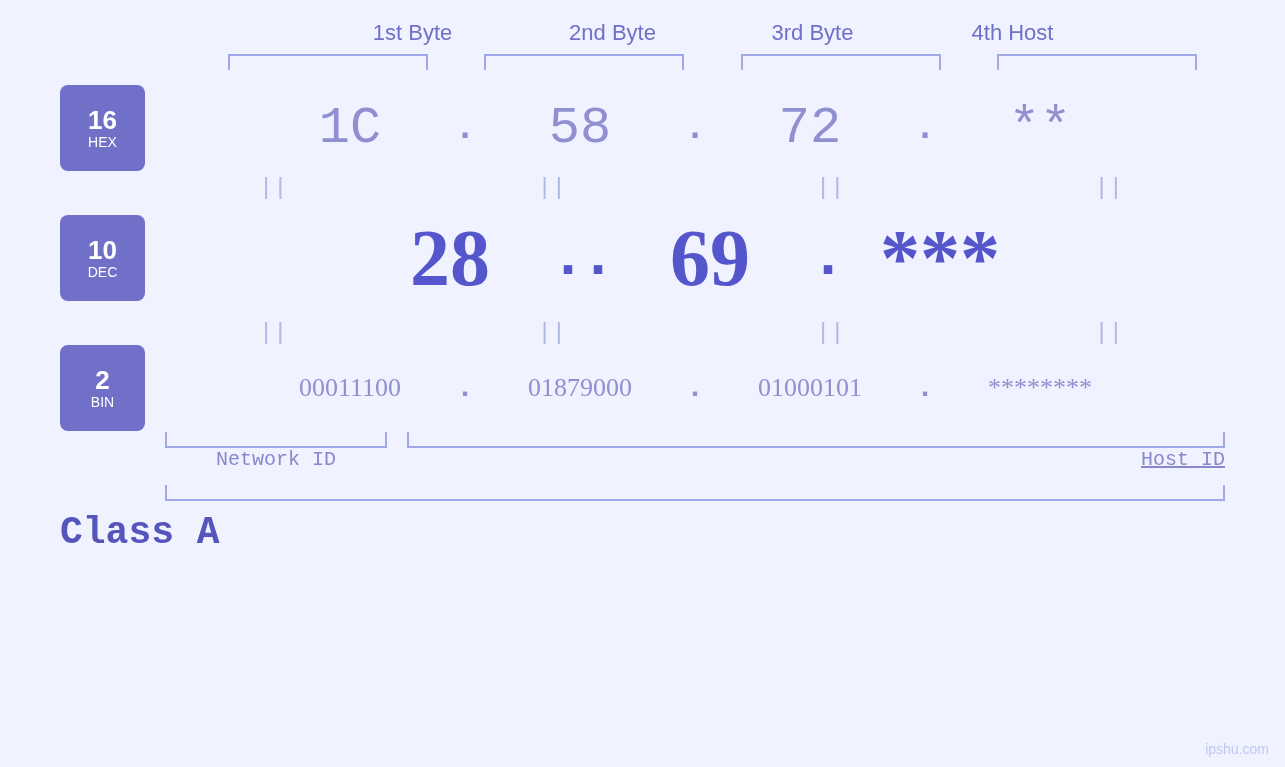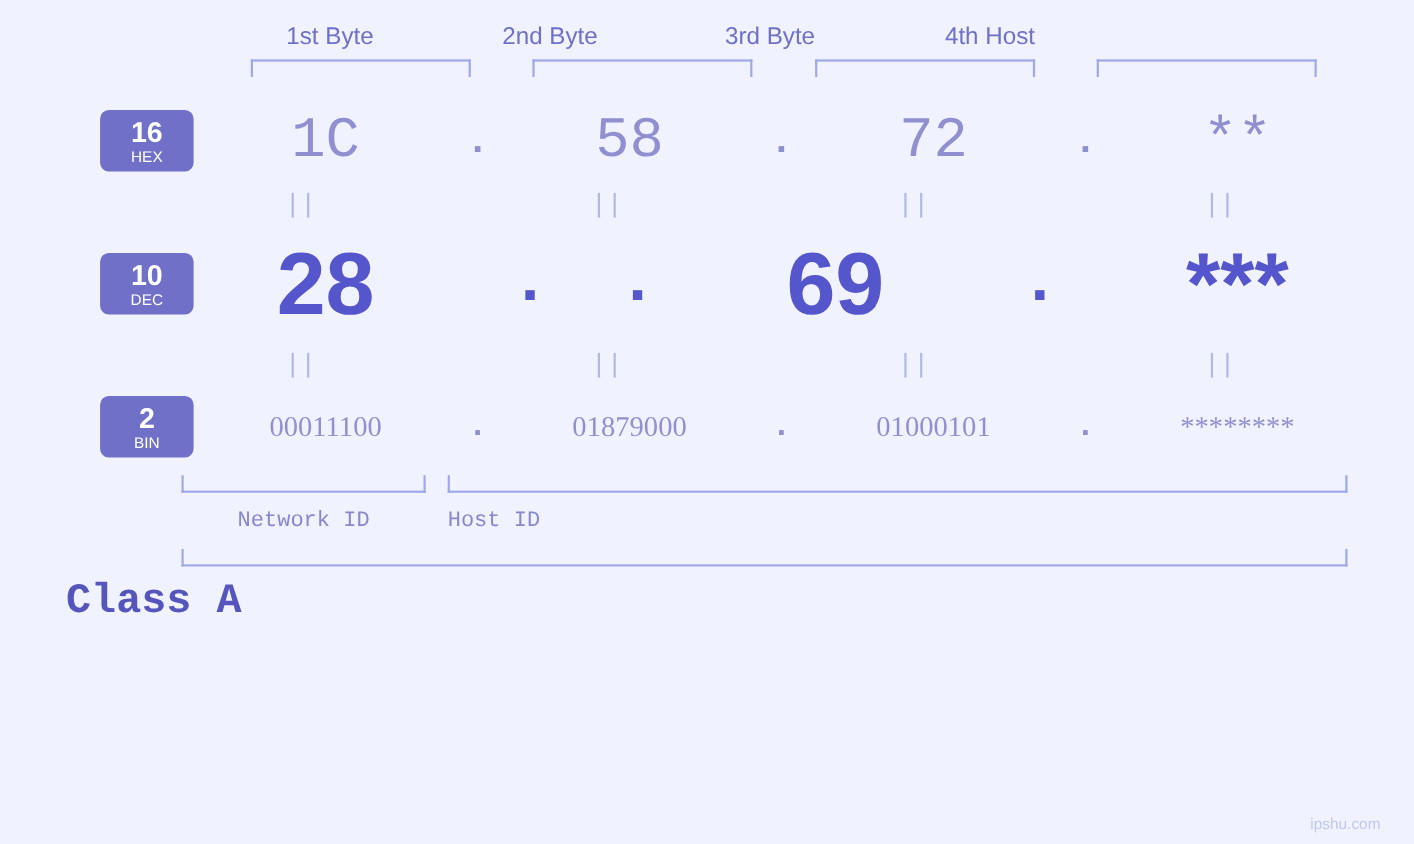--- a/index.html
+++ b/index.html
@@ -19,21 +19,21 @@
       display: flex;
       flex-direction: column;
       align-items: center;
       padding: 20px 60px 20px 60px;
     }
 
     
     .byte-headers {
       display: flex;
       width: 100%;
-      justify-content: flex-start;
+      justify-content: center;
       padding-left: 140px;
       margin-bottom: 8px;
     }
 
     .byte-header {
       width: 200px;
       text-align: center;
       color: #7070c8;
       font-size: 22px;
       font-family: Arial, sans-serif;
@@ -59,51 +59,50 @@
     
     .value-row {
       display: flex;
       align-items: center;
       width: 100%;
       margin-bottom: 0;
     }
 
     .base-badge {
       width: 85px;
-      height: 56px;
+      height: 86px;
       background-color: #7070c8;
       border-radius: 8px;
       display: flex;
       flex-direction: column;
       align-items: center;
       justify-content: center;
       margin-right: 20px;
       flex-shrink: 0;
-      margin-left: 31px;
     }
 
     .base-number {
       color: white;
       font-size: 26px;
       font-weight: bold;
       font-family: Arial, sans-serif;
       line-height: 1.1;
     }
 
     .base-label {
       color: white;
       font-size: 14px;
       font-family: Arial, sans-serif;
     }
 
     .values-section {
       display: flex;
       align-items: center;
       flex: 1;
-      justify-content: space-between;
+      justify-content: center;
     }
 
     .byte-value {
       width: 200px;
       text-align: center;
     }
 
     .dot-separator {
       font-size: 36px;
       color: #7070c8;
@@ -118,21 +117,21 @@
       color: #9090d0;
       font-size: 52px;
       font-family: 'Courier New', monospace;
     }
 
     
     .dec-val {
       color: #5555cc;
       font-size: 80px;
       font-weight: bold;
-      font-family: Liberation Sans, sans-serif;
+      font-family: Liberation Serif, serif;
     }
 
     
     .bin-val {
       color: #9090d0;
       font-size: 26px;
       font-family: Liberation Serif, serif;
     }
 
     
@@ -163,21 +162,21 @@
       width: 100%;
       display: flex;
       flex-direction: column;
       padding-left: 105px;
       margin-top: 5px;
     }
 
     .watermark {
       position: absolute;
       bottom: 10px;
-      right: 30px;
+      right: 16px;
       color: #c0c8f0;
       font-size: 14px;
       font-family: Arial, sans-serif;
     }
 
     .dot-hex { font-size: 36px; color: #9090d0; }
     .dot-dec { font-size: 60px; color: #5555cc; font-weight: bold; }
     .dot-bin { font-size: 30px; color: #9090d0; }
   </style>
 </head>
@@ -268,24 +267,24 @@
 
   <div class="bottom-section" style="padding-left:105px; margin-top:4px;">
     <div style="display:flex; align-items:flex-end; width:100%;">
 
       <div style="width:222px; height:16px; border-bottom:2px solid #a0a8e8; border-left:2px solid #a0a8e8; border-right:2px solid #a0a8e8;"></div>
 
       <div style="width:20px;"></div>
 
       <div style="flex:1; height:16px; border-bottom:2px solid #a0a8e8; border-left:2px solid #a0a8e8; border-right:2px solid #a0a8e8;"></div>
     </div>
-    <div style="display:flex; width:100%; margin-top:14px;">
+    <div style="display:flex; width:100%; margin-top:0;">
       <div style="width:222px; text-align:center; color:#8888cc; font-size:20px; font-family:'Courier New',monospace;">Network ID</div>
       <div style="width:20px;"></div>
-      <div style="flex:1; text-align:left; color:#8888cc; font-size:20px; font-family:'Courier New',monospace;">Host ID</div>
+      <div style="flex:1; text-align:right; color:#8888cc; font-size:20px; font-family:'Courier New',monospace;text-decoration:underline;">Host ID</div>
     </div>
   </div>
 
   <div style="width:100%; padding-left:105px; margin-top:14px;">
     <div style="width:100%; height:16px; border-bottom:2px solid #a0a8e8; border-left:2px solid #a0a8e8; border-right:2px solid #a0a8e8;"></div>
   </div>
 
   <div style="display:flex; justify-content:flex-start; margin-top:10px; width:100%;">
     <span style="color:#5555bb; font-size:38px; font-family:'Courier New',monospace; font-weight:bold;">Class A</span>
   </div>

